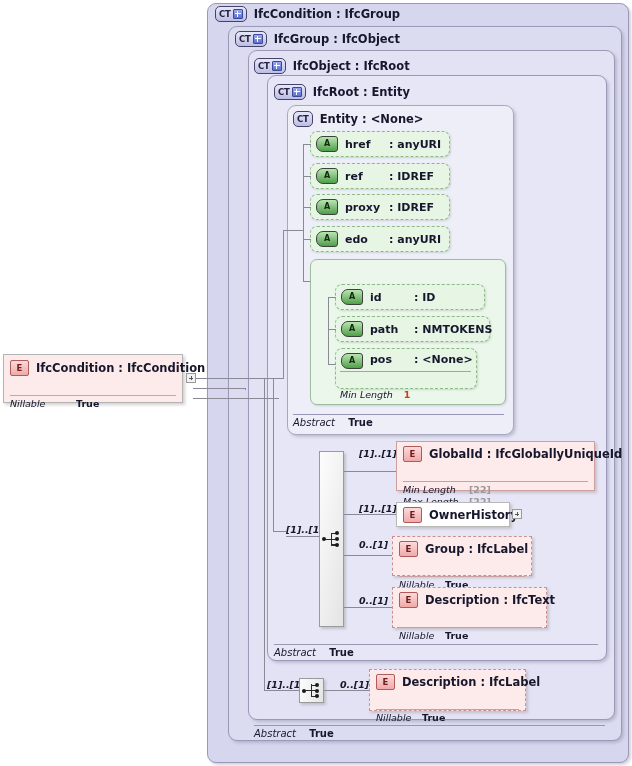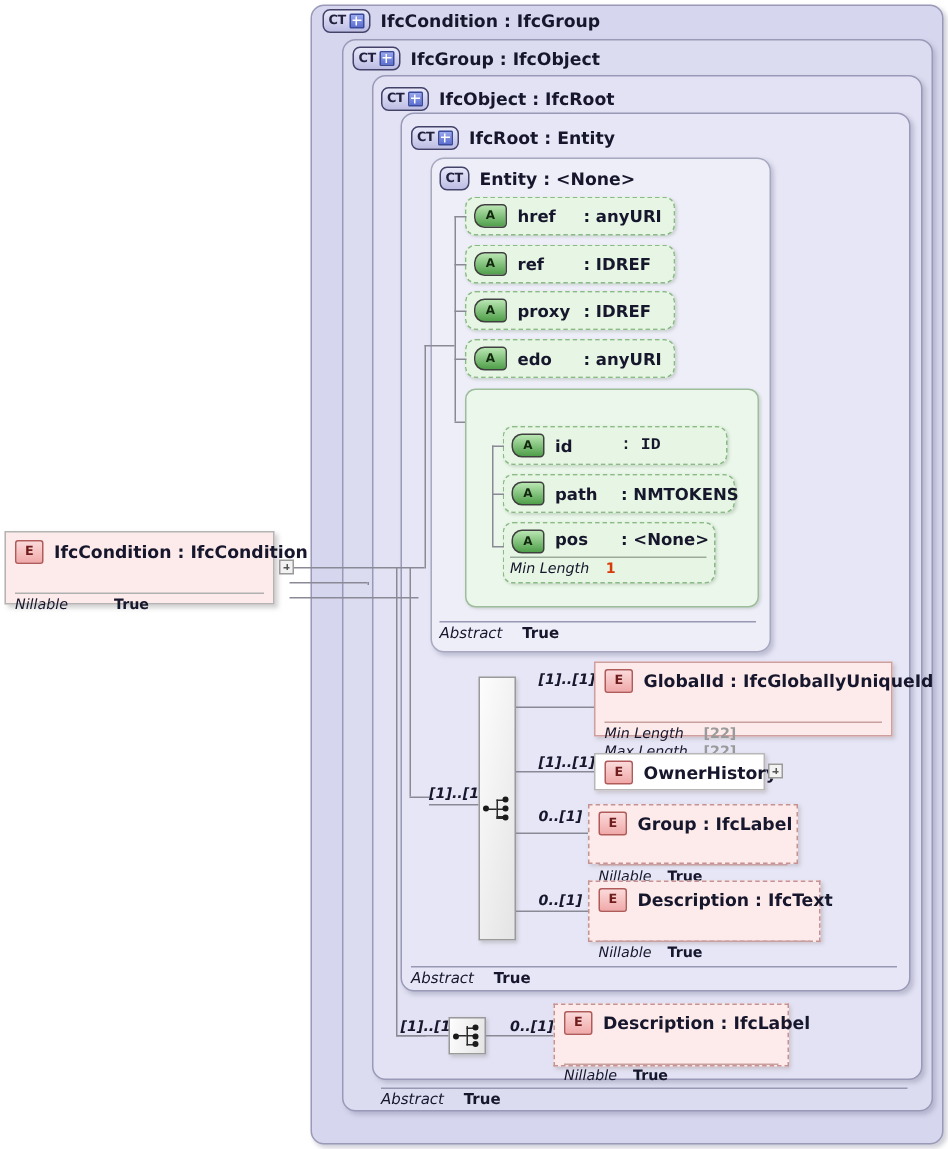--- a/index.html
+++ b/index.html
@@ -107,21 +107,21 @@
   .attr-name{
     font-weight:bold;font-size:11px;color:#16162c;
     margin-left:7px;white-space:nowrap;
   }
   .attr-type{
     font-weight:bold;font-size:11px;color:#16162c;
     position:absolute;white-space:nowrap;
   }
   .facet{
     position:absolute;white-space:nowrap;font-size:9.5px;
-    border-top:1px solid #9aab9a;padding-top:2px;
+    border-top:1px solid #9aab9a;padding-top:17px;
   }
   .facet .k{font-style:italic;color:#16162c;}
   .facet .v{font-weight:bold;margin-left:8px;}
   .facet .v.red{color:#d93a0b;}
 
   
   .elembox{
     position:absolute;
     background:#fdeaea;
     border:1px solid #cf9e9e;
@@ -318,21 +318,21 @@
   <div class="greenpanel" style="left:310px;top:259px;width:196px;height:146px;">
   </div>
 
   <div class="ln lnv" style="left:328px;top:297px;height:67px;"></div>
 
   <div class="attrbox" style="left:335px;top:284px;width:150px;height:26px;">
     <span class="a-icon">
         <span>A</span>
       </span>
     <span class="attr-name">id</span>
-    <span class="attr-type" style="left:78px;font-family:Liberation Mono, monospace;">: ID</span>
+    <span class="attr-type" style="left:78px;">: ID</span>
   </div>
   <div class="ln lnh" style="left:328px;top:297px;width:8px;"></div>
 
   <div class="attrbox" style="left:335px;top:316px;width:155px;height:26px;">
     <span class="a-icon">
         <span>A</span>
       </span>
     <span class="attr-name">path</span>
     <span class="attr-type" style="left:78px;">: NMTOKENS</span>
   </div>

